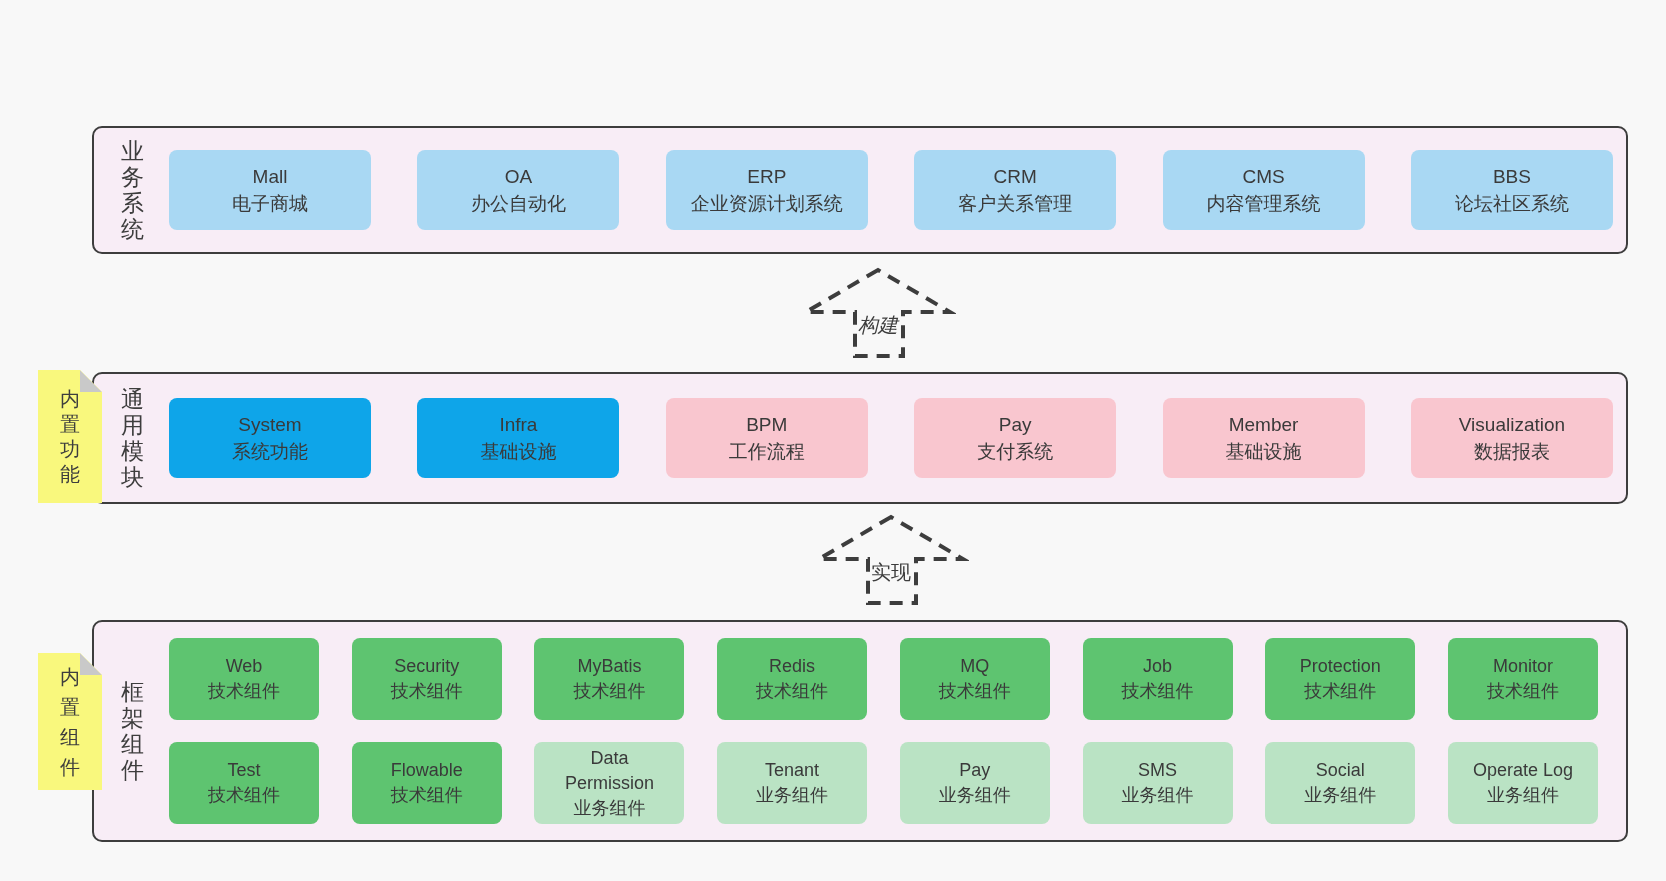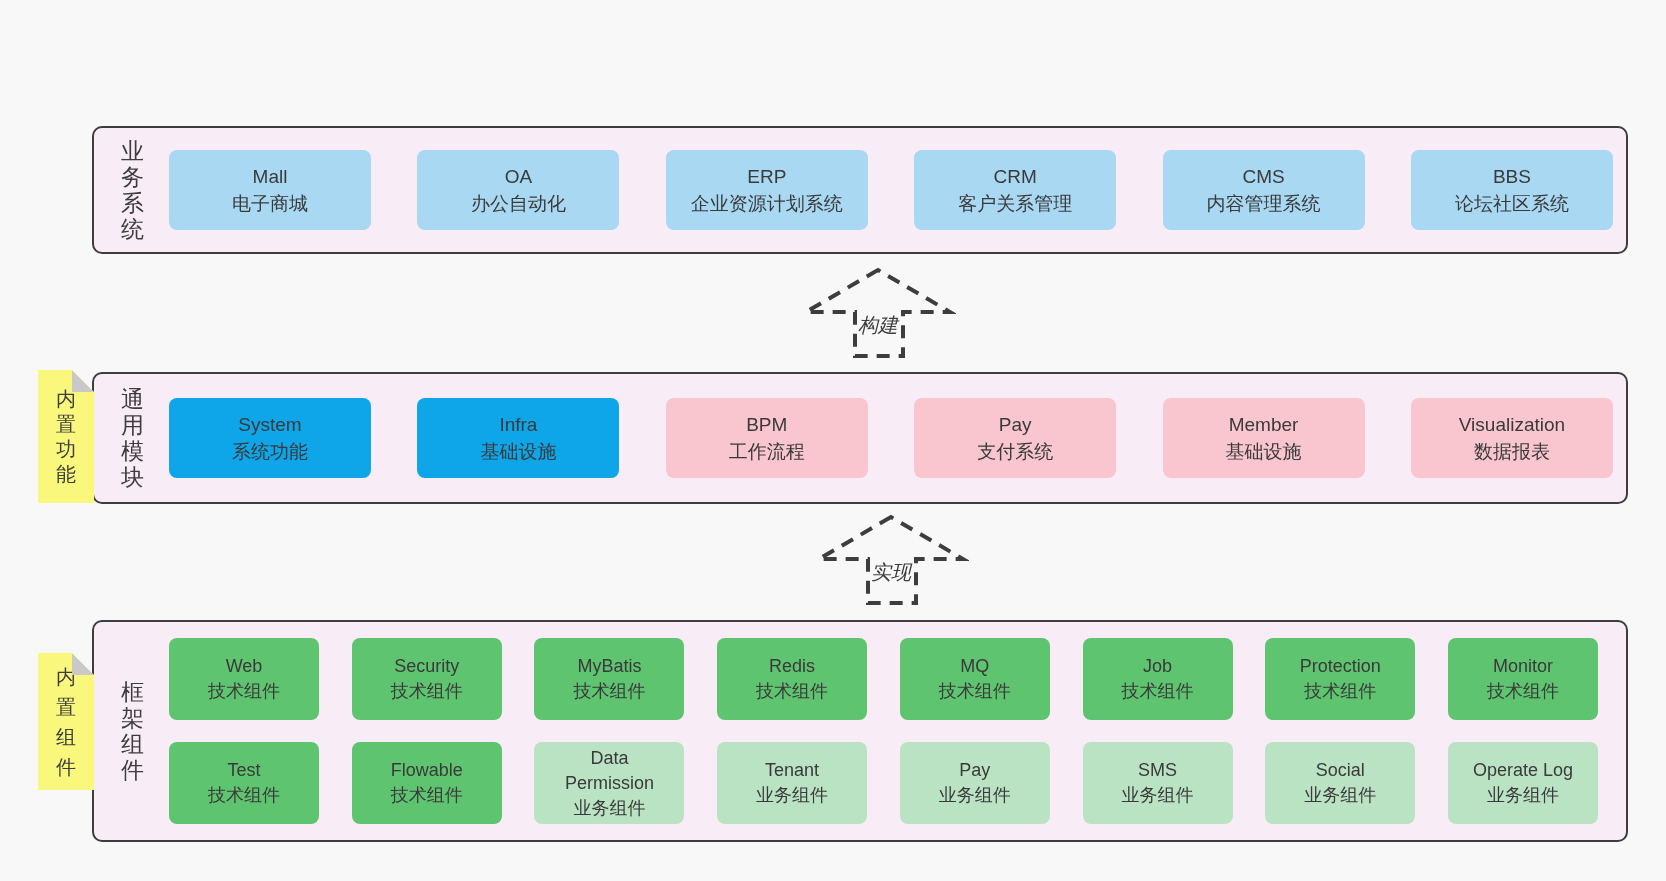--- a/index.html
+++ b/index.html
@@ -40,40 +40,40 @@
   .box-lg { width:202px; height:80px; }
   .box-sm { width:150px; height:82px; line-height:25px; font-size:18px; padding:8px 13px; }
   .blue       { background:#a9d8f3; }
   .red        { background:#0ea5e9; }
   .pink       { background:#f9c6cf; }
   .green      { background:#5ec470; }
   .lightgreen { background:#bae3c4; }
 
   
   .note {
-    position:absolute; left:38px; width:56px; background:#f9f87d; z-index:2;
+    position:absolute; left:38px; width:64px; background:#f9f87d; z-index:2;
     clip-path:polygon(0 0, calc(100% - 22px) 0, 100% 22px, 100% 100%, 0 100%);
     display:flex; align-items:center; justify-content:center;
   }
   #note-functions  { top:370px; height:133px; }
   #note-components { top:653px; height:137px; }
   .note::before {
     content:""; position:absolute; top:0; right:0; width:22px; height:22px;
     background:#c9c9c9; clip-path:polygon(0 0, 100% 100%, 0 100%);
   }
   .note-text {
     width:21px; font-size:20px; line-height:25px; word-break:break-all;
     color:#3d3d3d; text-align:center;
   }
   #note-components .note-text { line-height:30px; }
 
   
   .arrow { position:absolute; width:156px; height:95px; z-index:0; }
   #arrow-build     { left:800px; top:265px;font-style:italic; }
-  #arrow-implement { left:813px; top:512px;font-style:italic; }
+  #arrow-implement { left:813px; top:512px; }
   .arrow svg { display:block; width:156px; height:95px; }
   .arrow-label {
     position:absolute; left:0; right:0; top:47px; text-align:center;
     font-size:20px; color:#3d3d3d;
   }
 </style>
 </head>
 <body>
 
 <div class="canvas">

